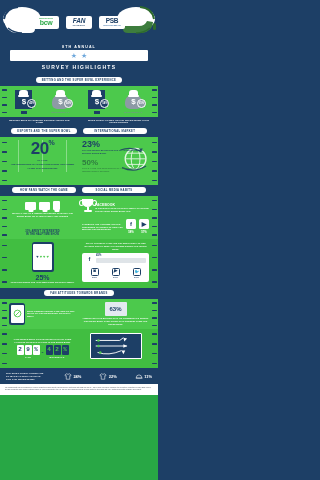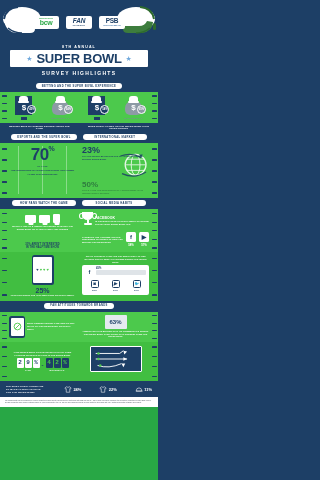--- a/index.html
+++ b/index.html
@@ -232,21 +232,20 @@
         <span class="logo-psb">PSB</span>
         <span class="logo-psb-sub">PENN SCHOEN BERLAND</span>
       </div>
     </div>
   </div>
 
   <div class="title-wrap">
     <div class="annual">8TH ANNUAL</div>
     <div class="superbowl-bar">
       <span class="star">★</span>
-      <span class="sb-title">SUPER BOWL</span>
       <span class="star">★</span>
     </div>
     <div class="subtitle">SURVEY HIGHLIGHTS</div>
   </div>
 
   <div class="band">
     <div class="pill-row">
       <span class="pill">BETTING AND THE SUPER BOWL EXPERIENCE</span>
     </div>
   </div>
@@ -335,39 +334,39 @@
     </div>
     <div class="halves">
 
       <div class="half center" style="position:relative;">
         <div class="fieldlines">
             <i class="fl"></i>
             <i class="fl"></i>
             <i class="fl"></i>
           </div>
         <div style="position:relative;">
-          <span class="bigstat">70</span><span class="bigstat" style="font-size:7px;vertical-align:top;">%</span>
+          <span class="bigstat">20</span><span class="bigstat" style="font-size:7px;vertical-align:top;">%</span>
           <div class="stat-sub">OF FANS</div>
           <div class="stat-body">ARE INTERESTED IN AN ESPORTS EVENT ORGANIZED AFTER THE SUPER BOWL</div>
         </div>
       </div>
 
       <div class="half" style="position:relative;">
         <svg viewBox="0 0 50 40" style="position:absolute;right:-2px;top:2px;width:40px;height:32px;opacity:.85;">
           <circle cx="27" cy="21" r="13" fill="none" stroke="#ffffff" stroke-width="1.6"></circle>
           <ellipse cx="27" cy="21" rx="5.5" ry="13" fill="none" stroke="#ffffff" stroke-width="1.2"></ellipse>
           <path d="M14 21 h26 M16 14 h22 M16 28 h22" stroke="#ffffff" stroke-width="1.1" fill="none"></path>
           <path d="M8 10 q14 -5 26 2" stroke="#1d3f66" stroke-width="1.6" fill="none"></path>
           <path d="M34 12 l2 -4 l-5 0z" fill="#1d3f66"></path>
           <path d="M10 32 q16 7 30 -2" stroke="#1d3f66" stroke-width="1.6" fill="none"></path>
         </svg>
         <div style="position:relative;">
           <div class="stat71">23%</div>
           <div class="micro" style="color:#1d3f66;">OF FANS WOULD BE SUPPORTIVE OF AN INTERNATIONAL MARKET SUPER BOWL</div>
-          <div class="stat50b" style="margin-top:20px;">50%</div>
+          <div class="stat50b" style="margin-top:4px;">50%</div>
           <div class="micro" style="color:#2f7d3f;">OF U.S. FANS ARE SUPPORTIVE OF A SUPER BOWL IN AN INTERNATIONAL MARKET</div>
         </div>
       </div>
     </div>
   </div>
 
   <div class="band" style="padding:2px 0 3px;">
     <div class="pill-row split">
       <span class="pill">HOW FANS WATCH THE GAME</span>
       <span class="pill">SOCIAL MEDIA HABITS</span>

